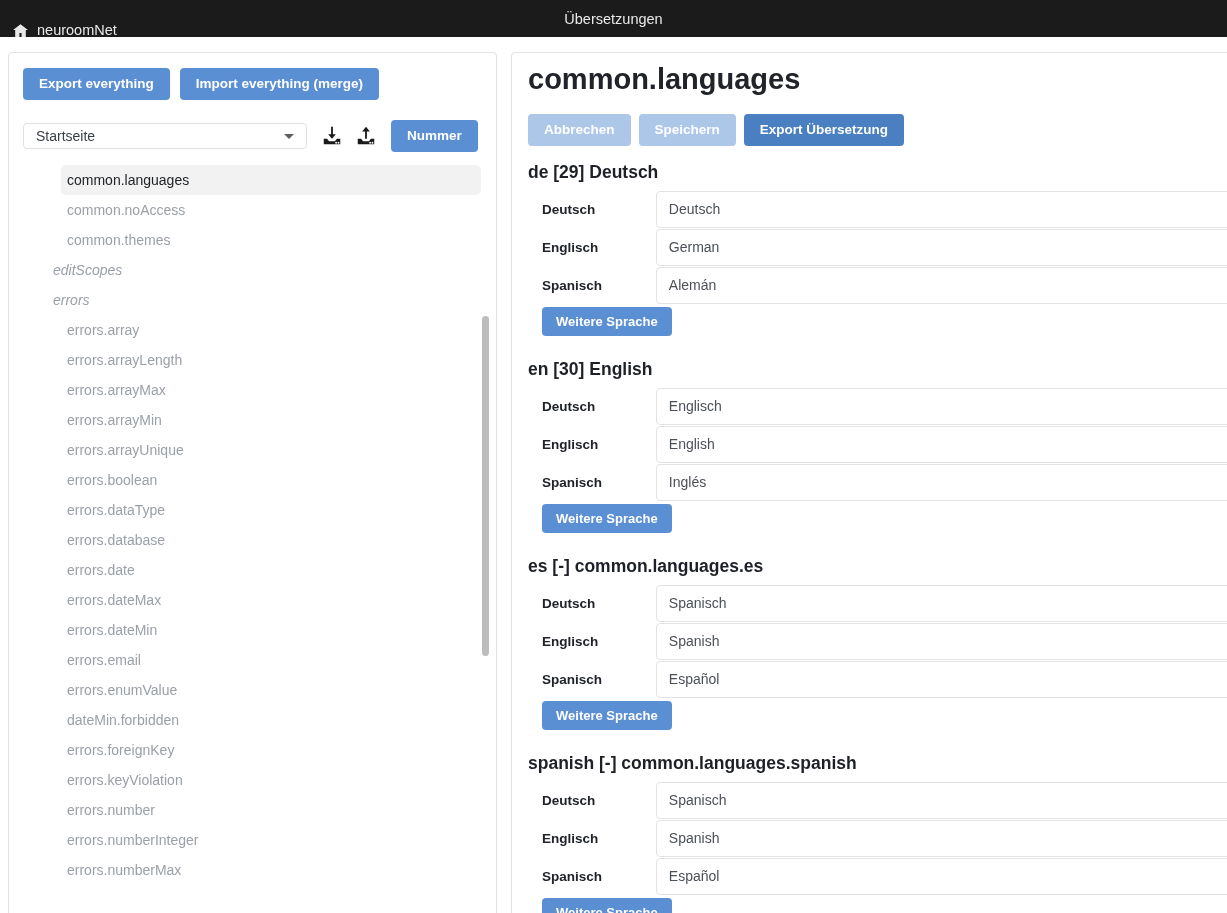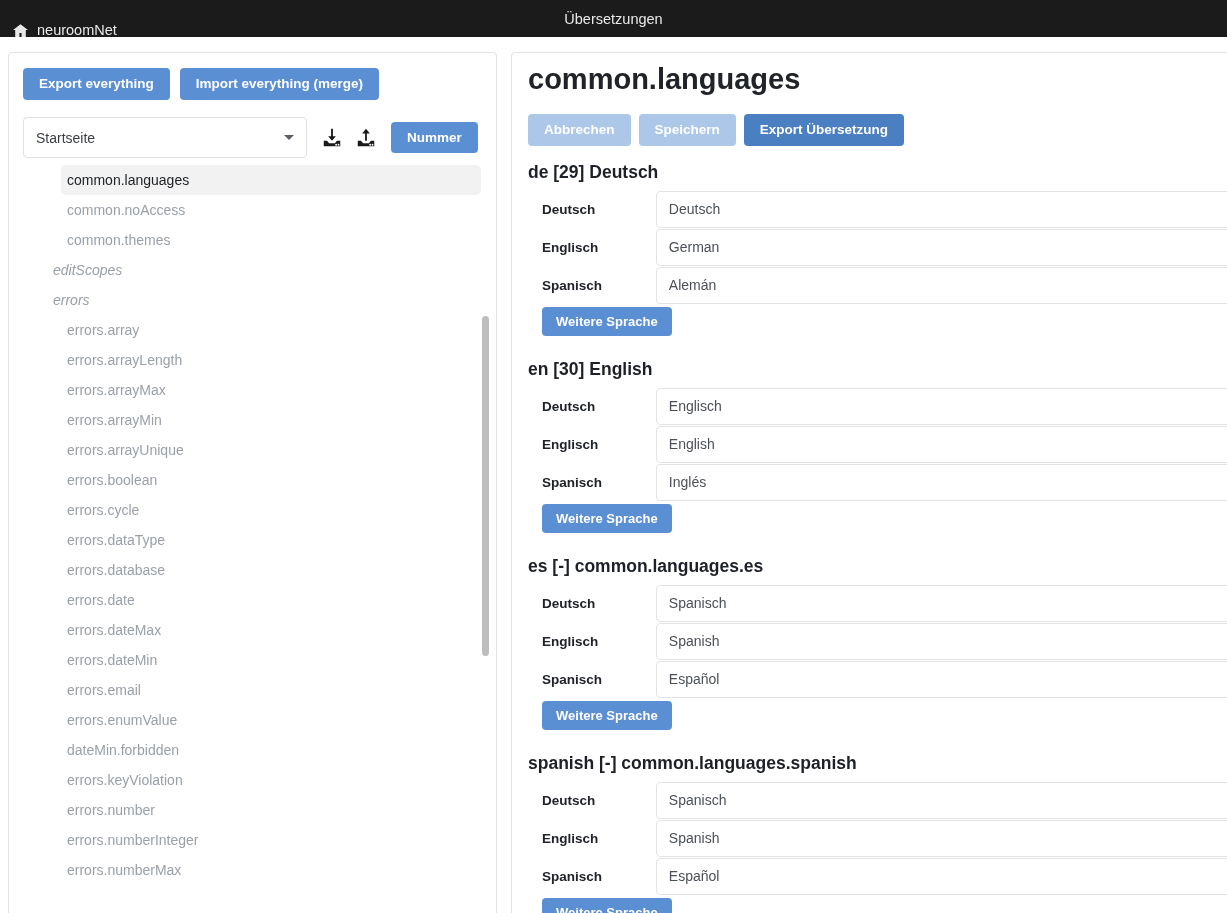--- a/index.html
+++ b/index.html
@@ -70,21 +70,21 @@
     white-space: nowrap;
   }
   .btn-disabled { background: #adc7e9; cursor: default; }
   .btn-strong   { background: #4a7fc1; }
 
   .toolbar-row2 {
     position: absolute; left: 14px; top: 64px;
     display: flex; align-items: center; gap: 0;
   }
   .select-box {
-    width: 284px; height: 41px;
+    width: 284px; height: 26px;
     border: 1px solid #e0e0e0;
     border-radius: 4px;
     background: #fff;
     display: flex; align-items: center;
     padding: 0 12px;
     font-size: 14px;
     color: #3a3f45;
     cursor: pointer;
   }
   .select-value { flex: 1; }
@@ -275,23 +275,20 @@
       <div class="key-item lvl1">
         <span>errors.arrayMin</span>
       </div>
       <div class="key-item lvl1">
         <span>errors.arrayUnique</span>
       </div>
       <div class="key-item lvl1">
         <span>errors.boolean</span>
       </div>
       <div class="key-item lvl1">
-        <span>errors.cycle</span>
-      </div>
-      <div class="key-item lvl1">
         <span>errors.dataType</span>
       </div>
       <div class="key-item lvl1">
         <span>errors.database</span>
       </div>
       <div class="key-item lvl1">
         <span>errors.date</span>
       </div>
       <div class="key-item lvl1">
         <span>errors.dateMax</span>
@@ -300,20 +297,23 @@
         <span>errors.dateMin</span>
       </div>
       <div class="key-item lvl1">
         <span>errors.email</span>
       </div>
       <div class="key-item lvl1">
         <span>errors.enumValue</span>
       </div>
       <div class="key-item lvl1">
         <span>dateMin.forbidden</span>
+      </div>
+      <div class="key-item lvl1">
+        <span>errors.foreignKey</span>
       </div>
       <div class="key-item lvl1">
         <span>errors.keyViolation</span>
       </div>
       <div class="key-item lvl1">
         <span>errors.number</span>
       </div>
       <div class="key-item lvl1">
         <span>errors.numberInteger</span>
       </div>

